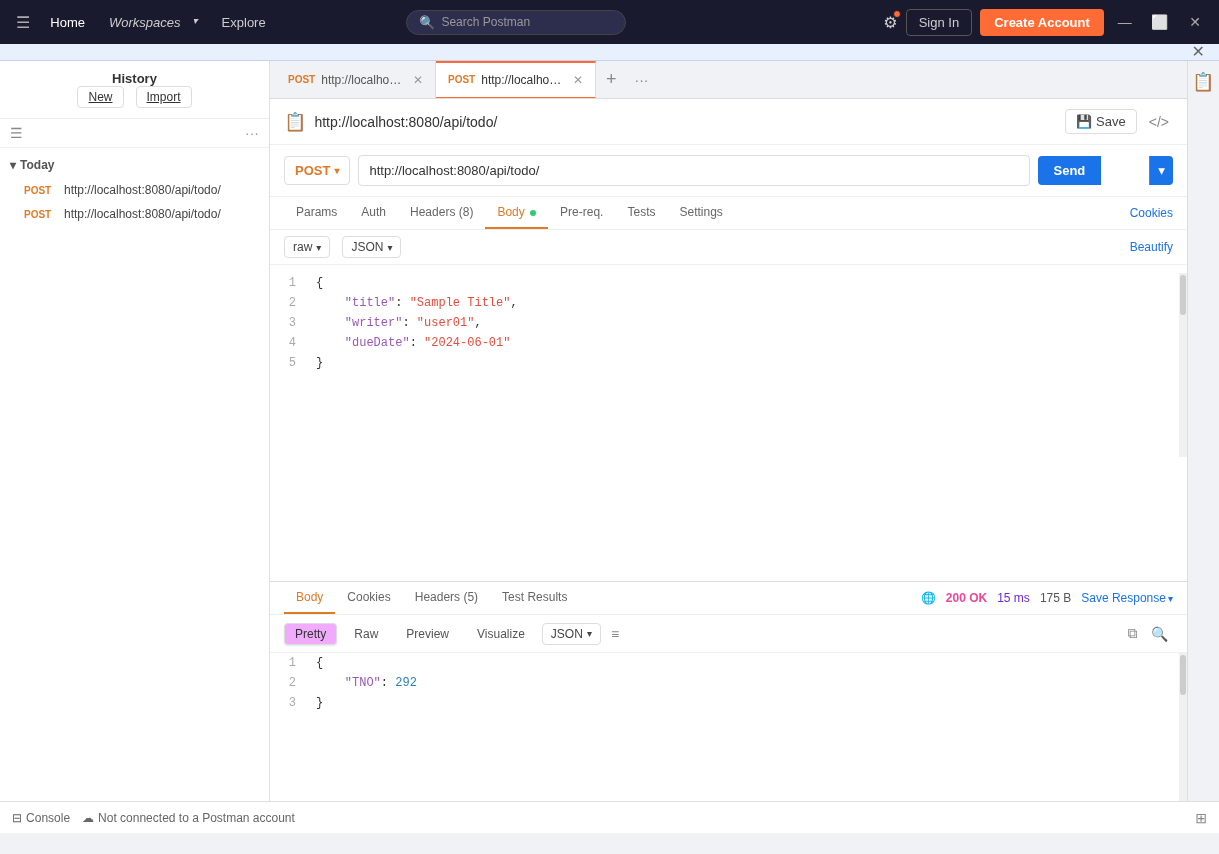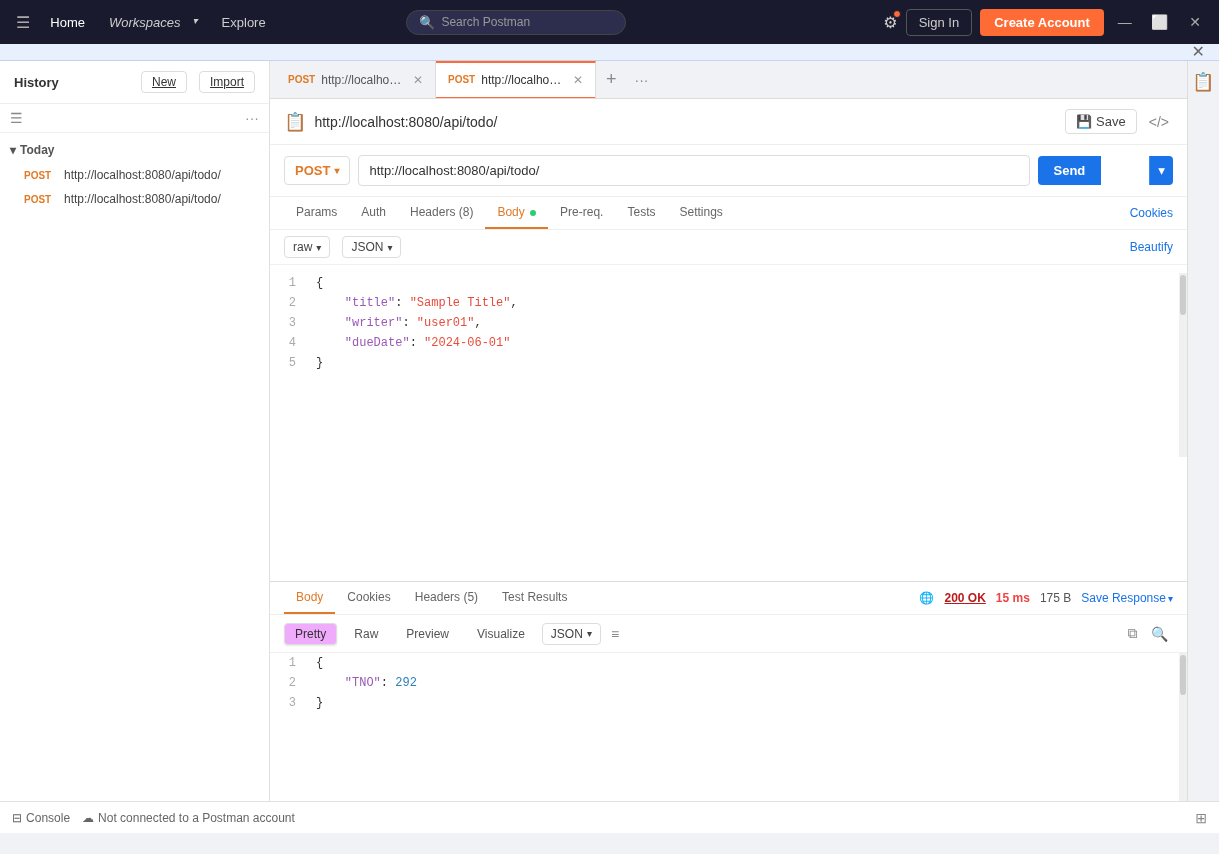--- a/index.html
+++ b/index.html
@@ -40,21 +40,21 @@
     .banner a { color: #333; font-weight: 600; }
     .banner-close { position: absolute; right: 14px; cursor: pointer; color: #666; font-size: 16px; line-height: 1; }
 
     
     .main-layout { display: flex; height: calc(854px - 44px - 38px - 32px); }
 
     
     .sidebar { width: 270px; background: #fff; border-right: 1px solid #e0e0e0; display: flex; flex-direction: column; }
     .sidebar-header {
       display: flex; align-items: center; justify-content: space-between;
-      padding: 10px 14px; border-bottom: 1px solid #eee;
+      padding: 10px 14px; border-bottom: 1px solid #eee; flex-direction: column;
     }
     .sidebar-title { font-weight: 600; font-size: 13px; color: #333; }
     .sidebar-actions { display: flex; gap: 12px; text-decoration: underline; }
     .sidebar-btn {
       font-size: 12px; padding: 3px 10px; border-radius: 4px; cursor: pointer;
       border: 1px solid #ddd; background: #fff; color: #333;
     }
     .sidebar-filter-row {
       display: flex; align-items: center; padding: 6px 10px; border-bottom: 1px solid #f0f0f0;
       gap: 6px;
@@ -173,22 +173,22 @@
     .response-area { border-top: 1px solid #ddd; background: #fff; display: flex; flex-direction: column; min-height: 220px; }
     .response-tabs-row {
       display: flex; align-items: center; padding: 0 14px; border-bottom: 1px solid #eee; background: #fff;
     }
     .response-tab {
       padding: 8px 12px; font-size: 12px; color: #666; cursor: pointer;
       border-bottom: 2px solid transparent;
     }
     .response-tab.active { color: #e07a27; border-bottom: 2px solid #e07a27; }
     .response-status { margin-left: auto; display: flex; align-items: center; gap: 10px; font-size: 12px; }
-    .status-ok { color: #b91c1c; font-weight: 600; text-decoration: underline; }
-    .status-time { color: #ef4444; font-weight: bold; }
+    .status-ok { color: #ec4899; font-weight: 600; }
+    .status-time { color: #6d28d9; }
     .status-size { color: #555; }
     .save-response { color: #1a73e8; font-size: 12px; cursor: pointer; display: flex; align-items: center; gap: 2px; }
 
     .response-toolbar {
       display: flex; align-items: center; padding: 6px 14px; border-bottom: 1px solid #f0f0f0; gap: 6px; background: #fff;
     }
     .resp-format-btn {
       padding: 3px 10px; border-radius: 4px; font-size: 12px; cursor: pointer;
       border: 1px solid transparent; color: #555; background: transparent;
     }

